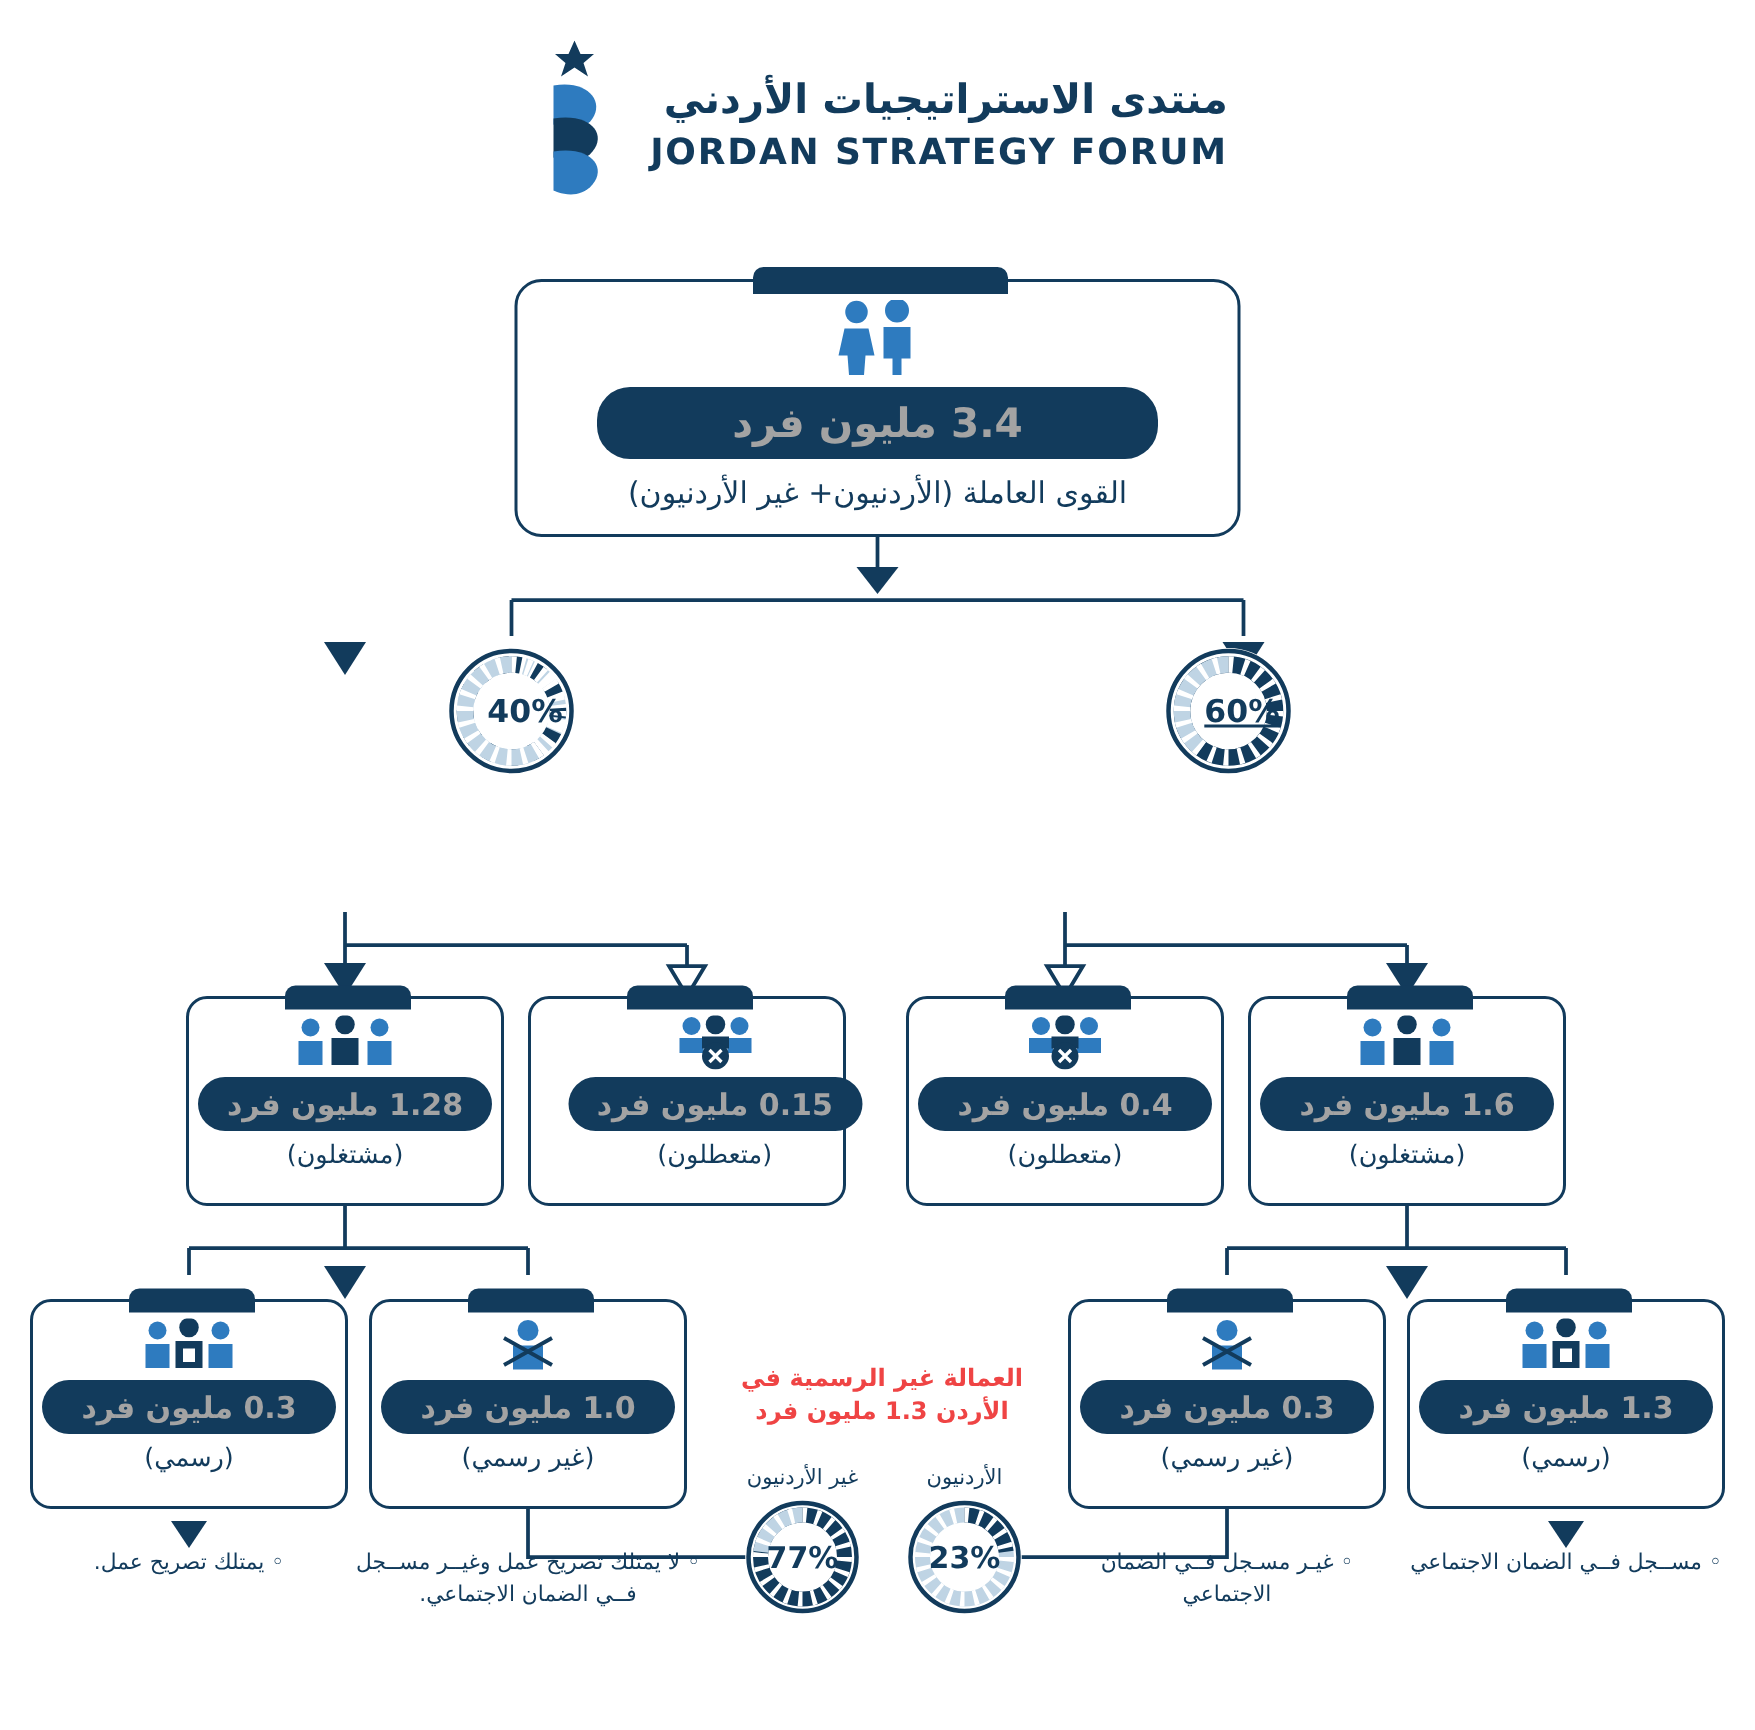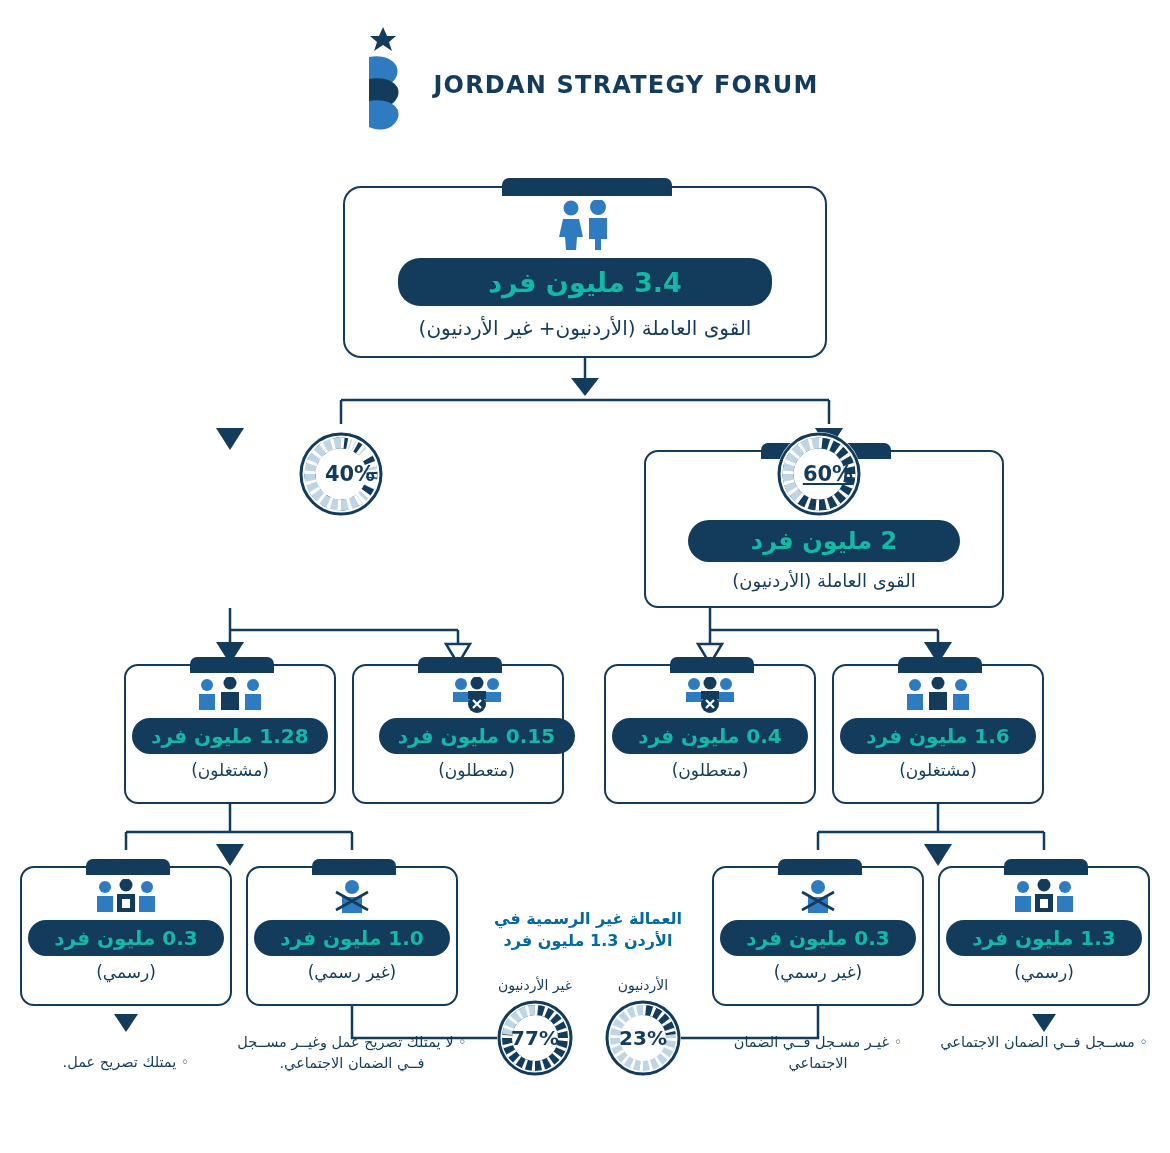--- a/index.html
+++ b/index.html
@@ -91,21 +91,21 @@
   }
   .node .icon {
     margin-top: 14px;
     height: 46px;
     display: flex;
     align-items: center;
     justify-content: center;
   }
   .pill {
     background: #123B5C;
-    color: #14b8a6;
+    color: #a3a3a3;
     border-radius: 22px;
     font-weight: bold;
     display: flex;
     align-items: center;
     justify-content: center;
     direction: rtl;
     box-sizing: border-box;
   }
   .caption {
     color: #123B5C;
@@ -200,48 +200,49 @@
 
   
   .note {
     position: absolute;
     font-size: 14.5px;
     line-height: 1.45;
     color: #123B5C;
     direction: rtl;
     text-align: center;
   }
-  #note-nj-formal { left: 18px; top: 1032px; width: 216px; margin-top: 20px; }
+  #note-nj-formal { left: 18px; top: 1032px; width: 216px; }
   #note-nj-informal { left: 232px; top: 1032px; width: 240px; }
   #note-j-informal { left: 706px; top: 1032px; width: 224px; }
   #note-j-formal { left: 932px; top: 1032px; width: 224px; }
 
   #informal-total {
     position: absolute;
     left: 478px;
     top: 908px;
     width: 220px;
     font-size: 16px;
     font-weight: bold;
     line-height: 1.4;
     direction: rtl;
     text-align: center;
-    color: #0369a1;
+    color: #ef4444;
   }
 
   .icon-blue { fill: #2E7BBF; }
   .icon-dark { fill: #123B5C; }
 </style>
 </head>
 <body>
 
 <div class="stage">
 
   <div class="header">
     <div class="logo-text">
+      <div class="logo-ar">منتدى الاستراتيجيات الأردني</div>
       <div class="logo-en">JORDAN STRATEGY FORUM</div>
     </div>
     <div class="logo-mark">
       <svg width="64" height="112" viewBox="0 0 64 112">
         <polygon points="32,0 36,9 45,9 38,15 41,24 32,18 23,24 26,15 19,9 28,9" fill="#123B5C"></polygon>
         <path d="M18 30 C40 26, 52 40, 44 52 C36 64, 18 56, 18 56 Z" fill="#2E7BBF"></path>
         <path d="M18 52 C42 48, 54 62, 44 74 C34 86, 18 78, 18 78 Z" fill="#123B5C"></path>
         <path d="M18 74 C42 70, 54 84, 44 96 C34 108, 18 100, 18 100 Z" fill="#2E7BBF"></path>
       </svg>
     </div>
@@ -304,36 +305,20 @@
         <path d="M15 19 h16 l4 18 h-6 l-1 13 h-10 l-1 -13 h-6 z" class="icon-blue"></path>
         <circle cx="50" cy="7" r="8" class="icon-blue"></circle>
         <path d="M41 18 h18 v21 h-6 v11 h-6 v-11 h-6 z" class="icon-blue"></path>
       </svg>
     </div>
     <div class="pill">3.4 مليون فرد</div>
     <div class="caption">القوى العاملة (الأردنيون+ غير الأردنيون)</div>
   </div>
 
 
-  <div class="node lvl2" id="node-jor">
-    <div class="tab"></div>
-    <div class="icon">
-      <svg width="62" height="46" viewBox="0 0 62 46">
-        <circle cx="42" cy="28" r="14" class="icon-blue"></circle>
-        <circle cx="42" cy="28" r="14" fill="none" stroke="#ffffff" stroke-width="1.6"></circle>
-        <path d="M28 28 h28 M42 14 c6 7 6 21 0 28 c-6 -7 -6 -21 0 -28" fill="none" stroke="#ffffff" stroke-width="1.6"></path>
-        <rect x="4" y="12" width="30" height="22" rx="3" class="icon-dark"></rect>
-        <rect x="13" y="7" width="12" height="6" rx="2" class="icon-dark"></rect>
-        <rect x="4" y="20" width="30" height="3" fill="#ffffff"></rect>
-        <path d="M30 34 l10 4 l-8 5 z" fill="#C8102E"></path>
-      </svg>
-    </div>
-    <div class="pill">2 مليون فرد</div>
-    <div class="caption">القوى العاملة (الأردنيون)</div>
-  </div>
 
   <div class="node lvl3" id="node-nj-emp">
     <div class="tab"></div>
     <div class="icon">
       <svg width="72" height="36" viewBox="0 0 72 36">
         <circle cx="13" cy="8" r="6" class="icon-blue"></circle>
           <path d="M5 17h16v16H5z" class="icon-blue"></path>
         <circle cx="36" cy="6" r="6.5" class="icon-dark"></circle>
           <path d="M27 15h18v18H27z" class="icon-dark"></path>
         <circle cx="59" cy="8" r="6" class="icon-blue"></circle>

